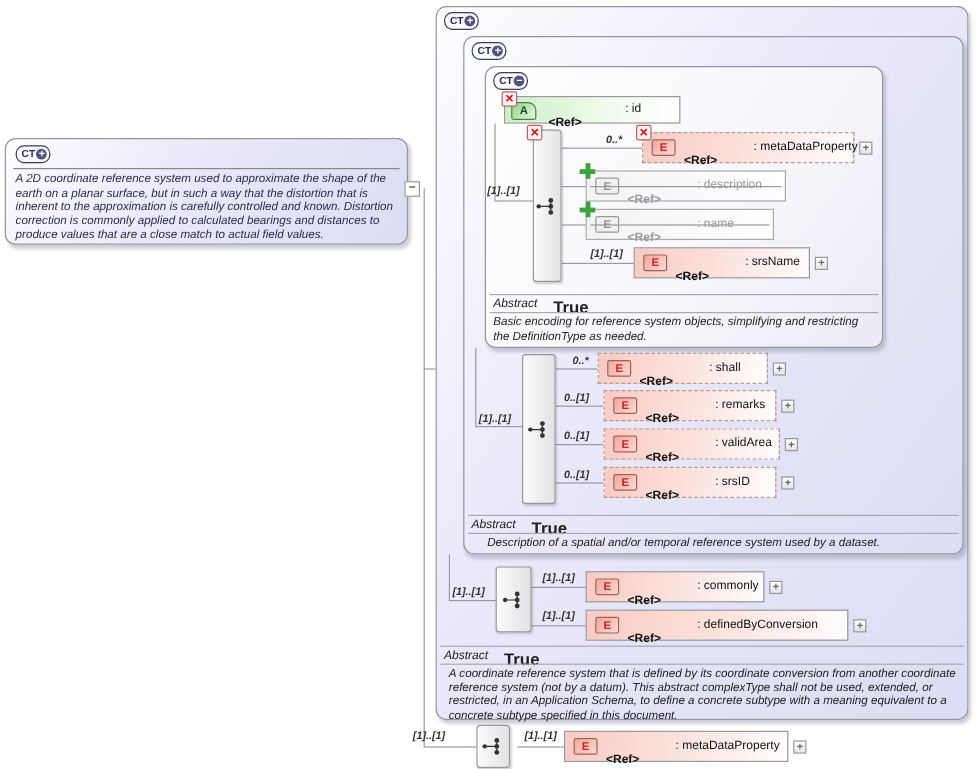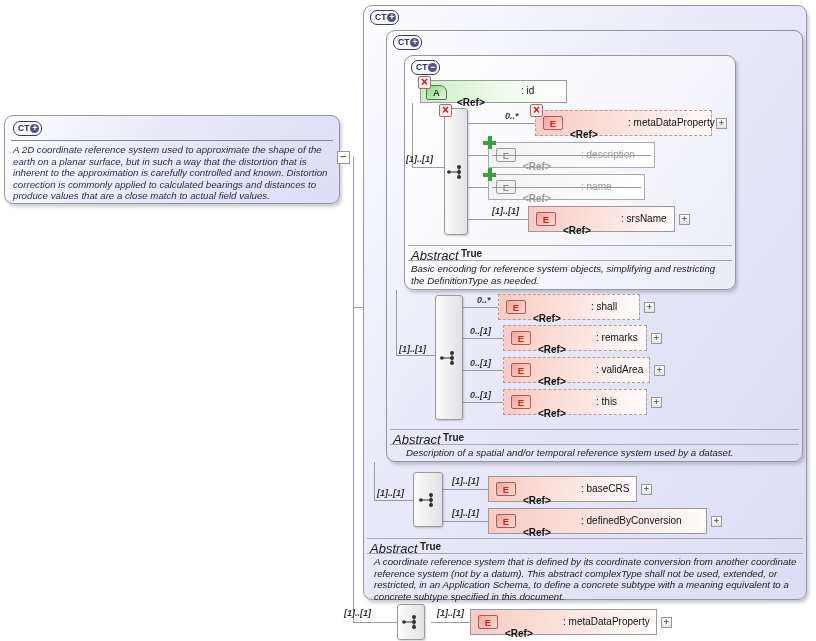--- a/index.html
+++ b/index.html
@@ -55,22 +55,22 @@
   .bar{position:absolute;box-sizing:border-box;border:1px solid #999;border-radius:3px;
        background:linear-gradient(90deg,#fbfbfb,#e2e2e6);box-shadow:1px 1px 2px rgba(0,0,0,.18);
        display:flex;align-items:center;justify-content:center;}
   .plusbox{position:absolute;width:11px;height:11px;box-sizing:border-box;border:1px solid #999;
            background:linear-gradient(#ffffff,#e4e4e4);color:#666;font-size:9px;line-height:9px;
            text-align:center;font-weight:bold;}
   .minusbox{position:absolute;width:13px;height:13px;box-sizing:border-box;border:1px solid #999;
             background:#fff;color:#555;font-size:10px;line-height:10px;text-align:center;font-weight:bold;}
   .card{position:absolute;font-size:9px;font-style:italic;font-weight:bold;color:#333;white-space:nowrap;}
   .sep{position:absolute;height:1px;background:#a8a8b4;}
-  .meta-label{position:absolute;font-size:13px;font-style:italic;color:#1a1a1a;}
-  .meta-value{position:absolute;font-size:10px;font-weight:bold;color:#222;}
+  .meta-label{position:absolute;font-size:10px;font-style:italic;color:#1a1a1a;}
+  .meta-value{position:absolute;font-size:14px;font-weight:bold;color:#222;}
   .anno{position:absolute;font-size:9.7px;font-style:italic;color:#222;line-height:11.5px;}
 
   
   .leftsep{position:absolute;left:6px;right:6px;top:24px;height:1px;background:#888;}
   .desc{position:absolute;left:8px;top:28px;width:322px;font-size:9.7px;font-style:italic;
         color:#2c2c50;line-height:11.6px;}
 </style>
 </head>
 <body>
 
@@ -238,35 +238,35 @@
   <span class="e-icon">E</span>
   <span class="ref">&lt;Ref&gt;</span>
   <span class="ename">: validArea</span>
 </div>
 <div class="card" style="left:470px;top:358px;">0..[1]</div>
 <div class="plusbox" style="left:654px;top:365px;">+</div>
 
 <div class="el pink dashed" style="left:503px;top:389px;width:144px;">
   <span class="e-icon">E</span>
   <span class="ref">&lt;Ref&gt;</span>
-  <span class="ename">: this</span>
+  <span class="ename">: srsID</span>
 </div>
 <div class="card" style="left:470px;top:390px;">0..[1]</div>
 <div class="plusbox" style="left:651px;top:397px;">+</div>
 
 <div class="sep" style="left:390px;top:429px;width:409px;"></div>
 <div class="meta-label" style="left:393px;top:432px;">Abstract</div>
 <div class="meta-value" style="left:443px;top:432px;">True</div>
 <div class="sep" style="left:390px;top:444px;width:409px;"></div>
 <div class="anno" style="left:406px;top:447px;width:400px;">Description of a spatial and/or temporal reference system used by a dataset.</div>
 
 <div class="el pink" style="left:488px;top:476px;width:149px;">
   <span class="e-icon">E</span>
   <span class="ref">&lt;Ref&gt;</span>
-  <span class="ename">: baseCRS</span>
+  <span class="ename">: commonly</span>
 </div>
 <div class="card" style="left:452px;top:476px;">[1]..[1]</div>
 <div class="plusbox" style="left:641px;top:484px;">+</div>
 
 <div class="el pink" style="left:488px;top:508px;width:219px;">
   <span class="e-icon">E</span>
   <span class="ref">&lt;Ref&gt;</span>
   <span class="ename">: definedByConversion</span>
 </div>
 <div class="card" style="left:452px;top:508px;">[1]..[1]</div>

